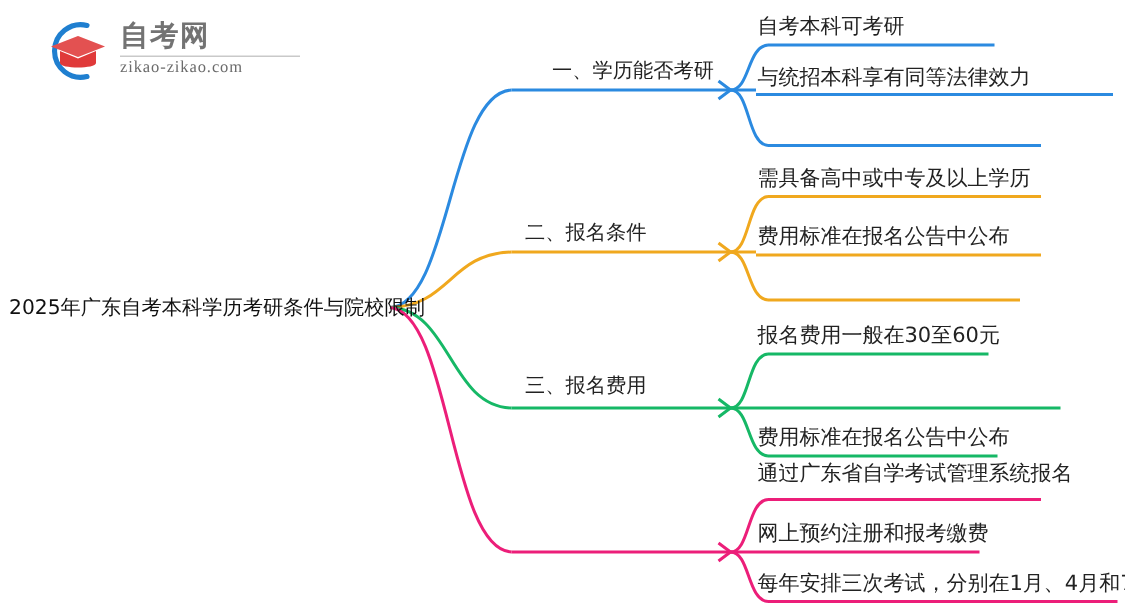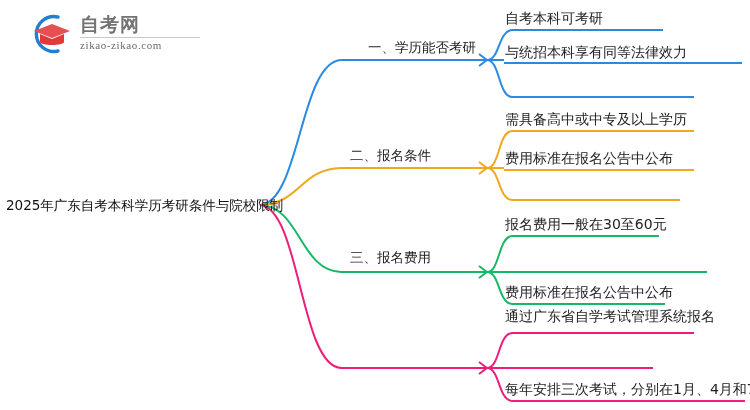--- a/index.html
+++ b/index.html
@@ -194,15 +194,16 @@
   <div class="leaf" style="top:10px;">自考本科可考研</div>
   <div class="leaf" style="top:44px;">与统招本科享有同等法律效力</div>
 
   <div class="leaf" style="top:111px;">需具备高中或中专及以上学历</div>
   <div class="leaf" style="top:150px;">费用标准在报名公告中公布</div>
 
   <div class="leaf" style="top:216px;">报名费用一般在30至60元</div>
   <div class="leaf" style="top:284px;">费用标准在报名公告中公布</div>
 
   <div class="leaf" style="top:308px;text-align:center;">通过广东省自学考试管理系统报名</div>
+  <div class="leaf" style="top:348px;">网上预约注册和报考缴费</div>
   <div class="leaf" style="top:381px;">每年安排三次考试，分别在1月、4月和7月</div>
 
 </div>
 
 </body></html>

